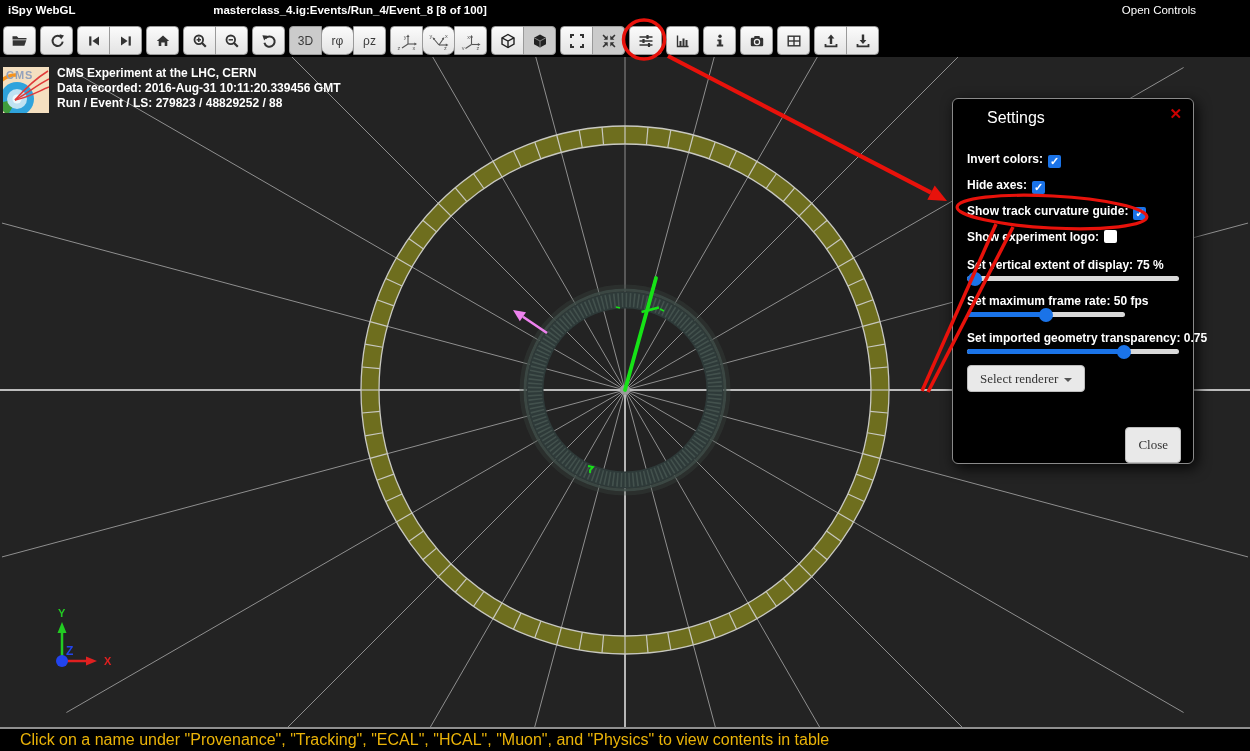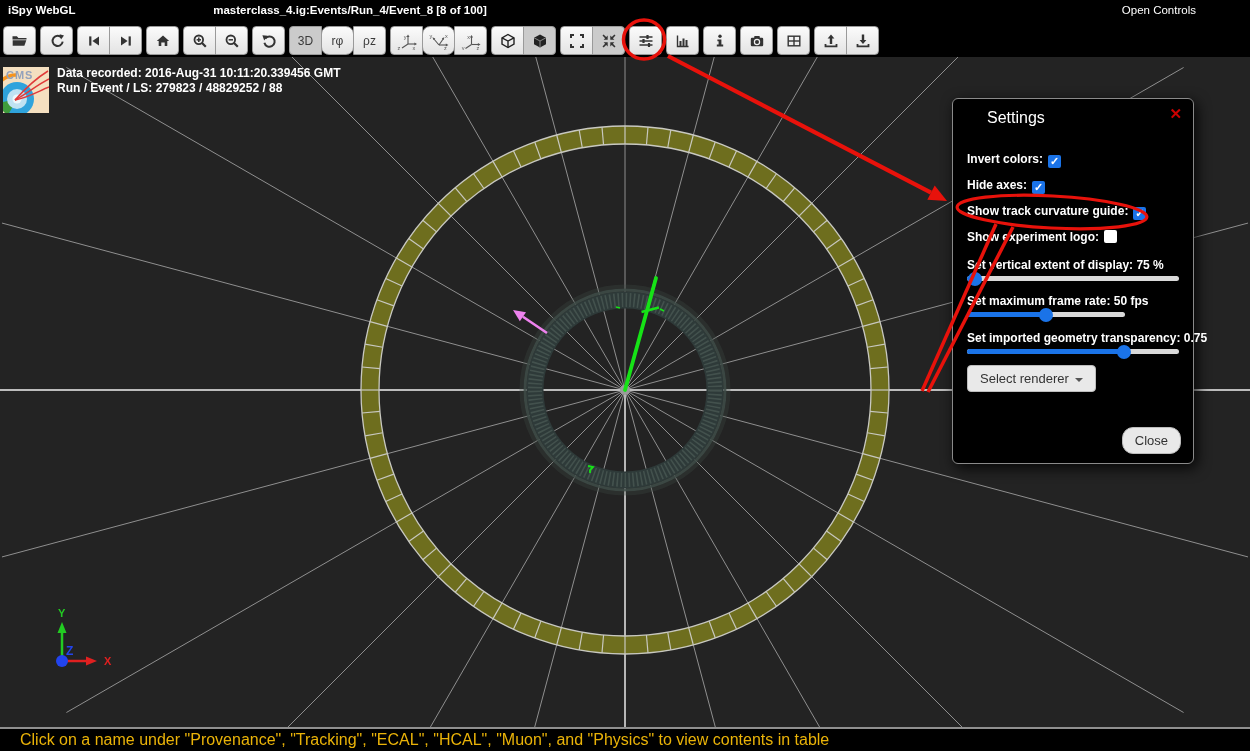--- a/index.html
+++ b/index.html
@@ -40,23 +40,23 @@
   #settings-panel .pclose{position:absolute;right:11px;top:6px;font-size:15px;font-weight:900;color:#cc0000;cursor:pointer;}
   .cb-row{position:absolute;left:14px;font-size:12px;font-weight:700;white-space:nowrap;}
   .cb{display:inline-block;width:13px;height:13px;border-radius:2px;background:#fff;vertical-align:-2px;margin-left:5px;cursor:pointer;}
   .cb.checked{background:#1a73e8;color:#fff;font-size:11px;line-height:13px;text-align:center;font-weight:700;}
   .cb.checked::after{content:"✓";}
   .slabel{position:absolute;left:14px;font-size:12px;font-weight:700;white-space:nowrap;}
   .strack{position:absolute;left:14px;height:5px;background:#d9d9d9;border-radius:3px;cursor:pointer;}
   .sfill{position:absolute;left:0;top:0;height:100%;background:#1a73e8;border-radius:3px;}
   .sthumb{position:absolute;top:-4.5px;width:14px;height:14px;border-radius:50%;background:#1a73e8;}
   .pbtn{position:absolute;background:#e9e9e9;border:1px solid #bdbdbd;border-radius:4px;color:#333;
-        font-size:13px;font-family:Liberation Sans, sans-serif;cursor:pointer;}
+        font-size:13px;font-family:Liberation Serif, serif;cursor:pointer;}
   #renderer-btn{left:14px;top:266px;height:27px;padding:0 12px;}
-  #close-btn{right:12px;top:328px;height:27px;padding:0 12px;border-radius:11px;}
+  #close-btn{right:12px;top:328px;height:36px;padding:0 12px;}
   .caret{display:inline-block;margin-left:6px;vertical-align:1px;width:0;height:0;
          border-left:4px solid transparent;border-right:4px solid transparent;border-top:4px solid #555;}
   
   #statusbar{position:absolute;left:0;top:727px;width:1250px;height:24px;background:#000;border-top:2px solid #8f8f8f;box-sizing:content-box;}
   #statusbar .msg{color:#eab308;font-size:16px;line-height:21px;padding-left:20px;white-space:nowrap;}
   
   #ann-svg{position:absolute;left:0;top:0;z-index:60;pointer-events:none;}
 </style>
 </head>
 <body>
@@ -411,20 +411,21 @@
     <circle cx="14" cy="32" r="17" fill="#2fa3dc"></circle>
     <path d="M14 32 L-4 36 A18 18 0 0 0 5 48 Z" fill="#3f9b3c"></path>
     <circle cx="14" cy="32" r="10" fill="#bfe2f2"></circle>
     <circle cx="14" cy="32" r="4.5" fill="#eef7fb"></circle>
     <path d="M12 33 C 20 24, 32 12, 45 4" stroke="#e03a3a" stroke-width="1.5" fill="none"></path>
     <path d="M12 33 C 22 28, 34 18, 46 12" stroke="#e03a3a" stroke-width="1.5" fill="none"></path>
     <path d="M12 33 C 24 31, 36 24, 46 20" stroke="#e03a3a" stroke-width="1.5" fill="none"></path>
     <text x="3" y="12" font-size="11" font-weight="700" fill="#93a2bc" letter-spacing="1" font-family="Liberation Sans,sans-serif">CMS</text>
   </svg>
   <div class="lines">
+    <div>CMS Experiment at the LHC, CERN</div>
     <div>Data recorded: 2016-Aug-31 10:11:20.339456 GMT</div>
     <div>Run / Event / LS: 279823 / 48829252 / 88</div>
   </div>
 </div>
 
 <svg id="axis-indicator" width="90" height="85" viewBox="0 0 90 85">
   <line x1="22" y1="66" x2="22" y2="38" stroke="#22cc22" stroke-width="2.5"></line>
   <path d="M22 27l-4.5 11h9z" fill="#22cc22"></path>
   <text x="18" y="22" font-size="11" font-weight="700" fill="#22cc22">Y</text>
   <line x1="22" y1="66" x2="46" y2="66" stroke="#e02020" stroke-width="2.5"></line>

